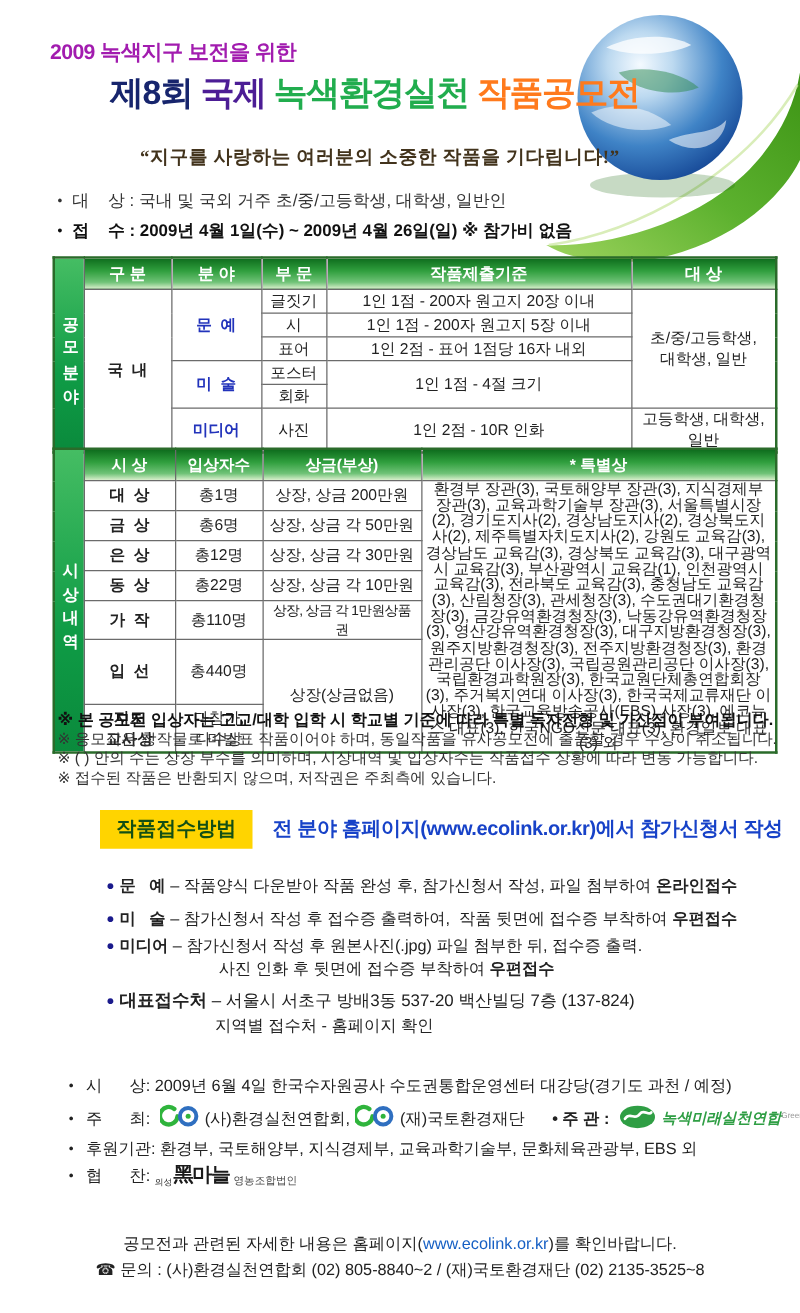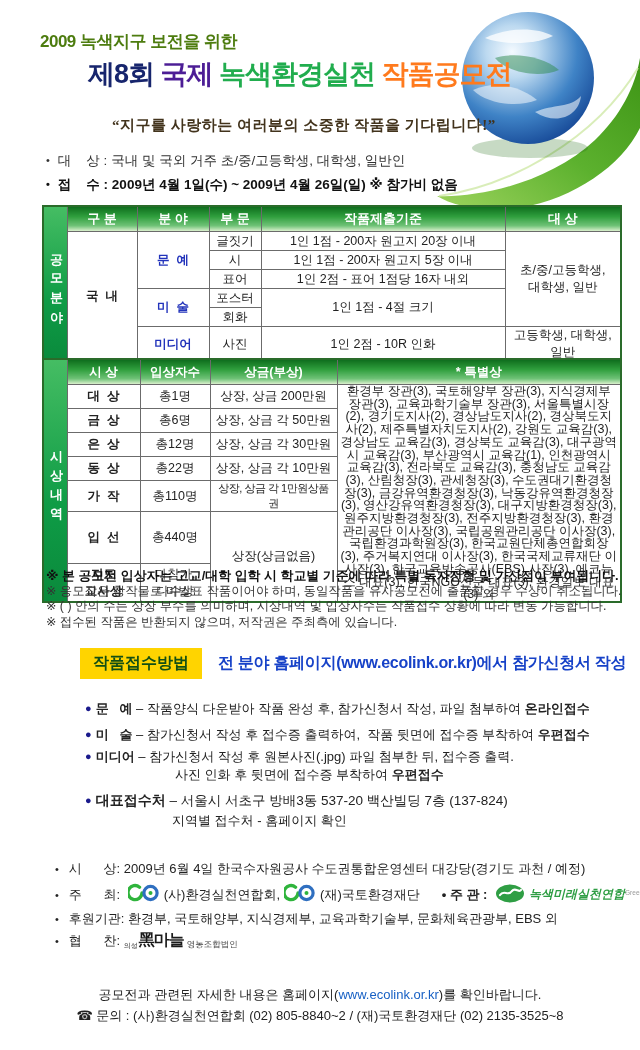--- a/index.html
+++ b/index.html
@@ -2,21 +2,21 @@
 <html><head>
 <meta charset="utf-8">
 <style>
   html,body{margin:0;padding:0;background:#fff;}
   #page{position:relative;width:640px;height:1050px;background:#fff;overflow:hidden;
         font-family:"Liberation Sans","DejaVu Sans",sans-serif;color:#222;}
   .pre{white-space:pre;}
   .preline{white-space:pre-line;}
 
   
-  .super-title{position:absolute;left:40px;top:30px;font-size:17px;font-weight:bold;color:#4d7c0f;letter-spacing:-0.5px;}
+  .super-title{position:absolute;left:40px;top:30px;font-size:17px;font-weight:bold;color:#a21caf;letter-spacing:-0.5px;}
   .main-title{position:absolute;left:88px;top:56px;font-size:27px;font-weight:bold;letter-spacing:-1px;white-space:pre;}
   .tp1{color:#17256d;} .tp2{color:#4c1d95;text-align:right;} .tp3{color:#21ad4e;} .tp4{color:#ff7a1d;}
   .quote{position:absolute;left:112px;top:116px;font-size:15px;font-weight:bold;
          font-family:"Liberation Serif","DejaVu Serif",serif;color:#42331c;letter-spacing:0.5px;}
 
   .art-wrap{position:absolute;right:0;top:0;width:215px;height:215px;}
 
   .info-line{position:absolute;left:46px;font-size:13.5px;color:#333;}
   .info-line .blt{margin-right:8px;font-size:11px;vertical-align:1px;}
   .info-1{top:152px;}

